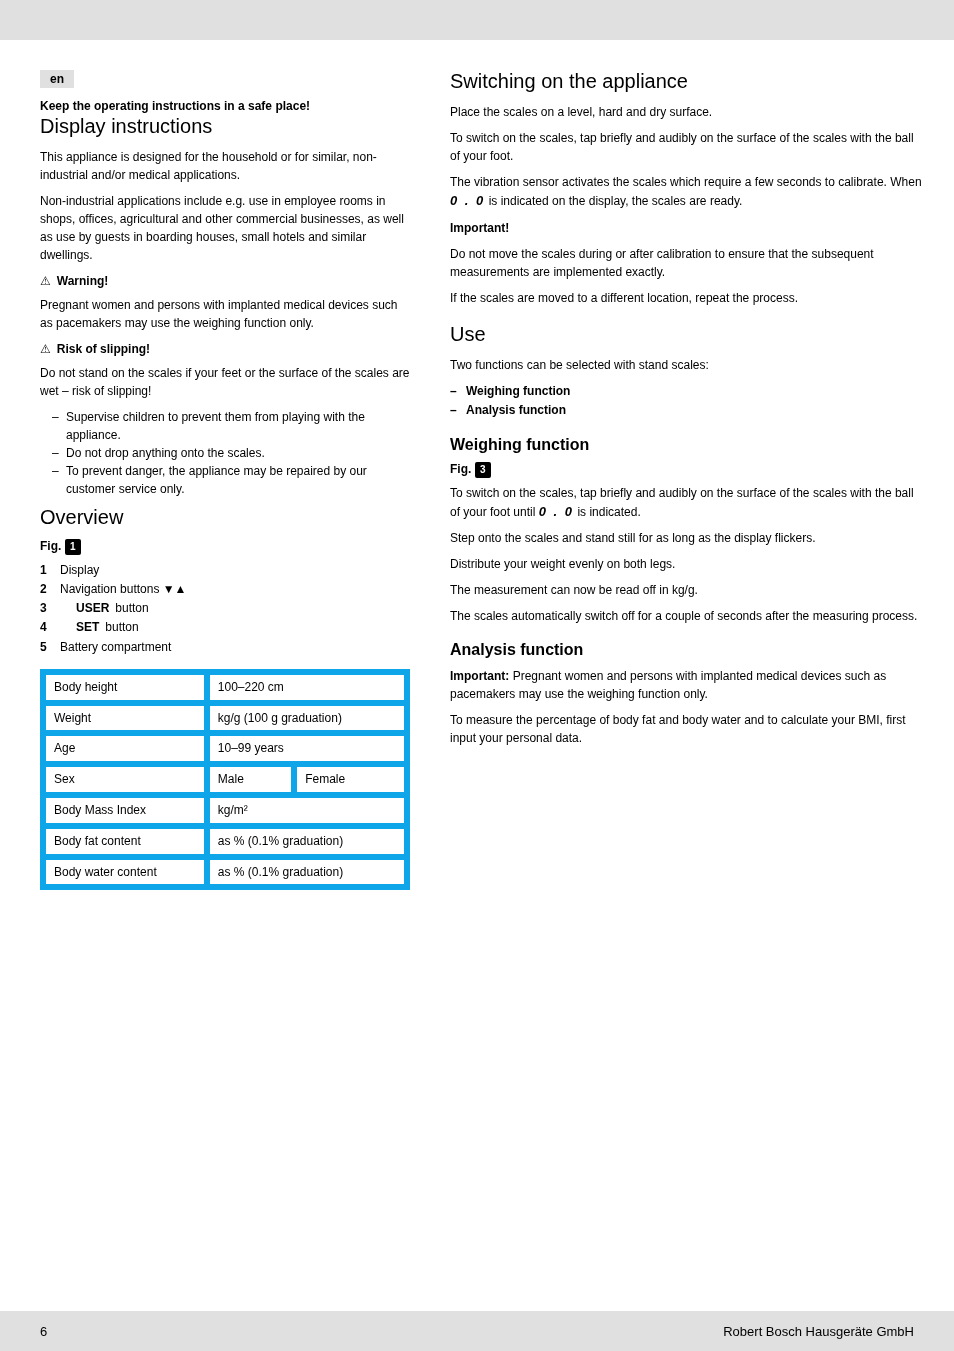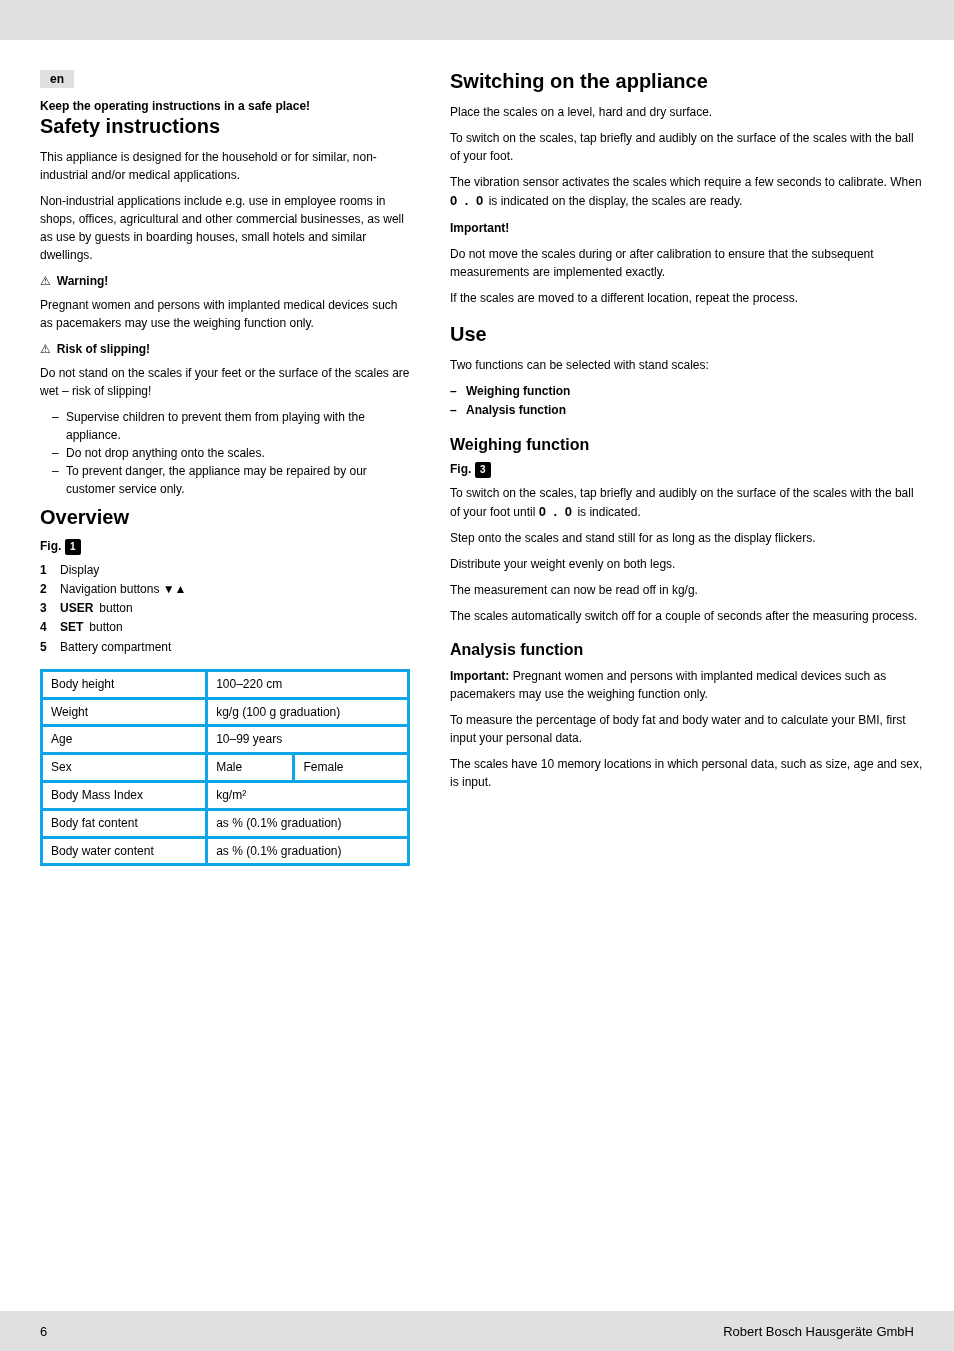--- a/index.html
+++ b/index.html
@@ -72,21 +72,21 @@
     }
 
     .keep-safe {
       font-size: 12px;
       font-weight: bold;
       line-height: 1.4;
     }
 
     h2.section-title {
       font-size: 20px;
-      font-weight: bold;
+      font-weight: normal;
       margin-bottom: 10px;
       font-family: Arial, Helvetica, sans-serif;
     }
 
     h3.sub-title {
       font-size: 16px;
       font-weight: bold;
       margin-bottom: 8px;
     }
 
@@ -177,32 +177,33 @@
       font-weight: bold;
       min-width: 14px;
     }
 
     .overview-list li .item-label {
       font-weight: normal;
     }
 
     .overview-list li .item-bold {
       font-weight: bold;
+      margin-left: 16px;
     }
 
     
     .specs-table {
       width: 100%;
       border-collapse: collapse;
       font-size: 12px;
       margin-bottom: 16px;
     }
 
     .specs-table td {
-      border: 3px solid #0ea5e9;
+      border: 6px solid #0ea5e9;
       padding: 4px 8px;
       line-height: 1.4;
     }
 
     .specs-table td:first-child {
       width: 45%;
     }
 
     
     .right-section {
@@ -236,20 +237,21 @@
     .bold-dash-list li::before {
       content: "–";
       position: absolute;
       left: 0;
     }
 
     .display-symbol {
       font-size: 13px;
       font-weight: bold;
       letter-spacing: 2px;
+      font-style: italic;
     }
   </style>
 </head>
 <body>
 
 <div class="page-container">
 
   <div class="top-bar"></div>
 
   <div class="content-area">
@@ -258,21 +260,21 @@
 
       
       <div class="lang-tag">en</div>
 
       
       <p class="keep-safe">
         <span>Keep the operating instructions in a safe place!</span>
       </p>
 
       
-      <h2 class="section-title">Safety instructions</h2>
+      <h2 class="section-title">Display instructions</h2>
 
       <p class="body-text">This appliance is designed for the household or for similar, non-industrial and/or medical applications.</p>
       <p class="body-text">Non-industrial applications include e.g. use in employee rooms in shops, offices, agricultural and other commercial businesses, as well as use by guests in boarding houses, small hotels and similar dwellings.</p>
 
       
       <div class="warning-block">
         <span class="warning-icon">⚠</span>
         <span class="warning-label">Warning!</span>
       </div>
       <p class="warning-text">Pregnant women and persons with implanted medical devices such as pacemakers may use the weighing function only.</p>
@@ -411,21 +413,20 @@
       </div>
 
       <div class="right-section">
         <h3 class="sub-title">Analysis function</h3>
 
         <p class="body-text">
           <span class="important-label">Important:</span>
           <span>Pregnant women and persons with implanted medical devices such as pacemakers may use the weighing function only.</span>
         </p>
         <p class="body-text">To measure the percentage of body fat and body water and to calculate your BMI, first input your personal data.</p>
-        <p class="body-text">The scales have 10 memory locations in which personal data, such as size, age and  sex, is input.</p>
       </div>
 
     </div>
   </div>
 
   <div class="bottom-bar">
     <span>6</span>
     <span>Robert Bosch Hausgeräte GmbH</span>
   </div>
 </div>

